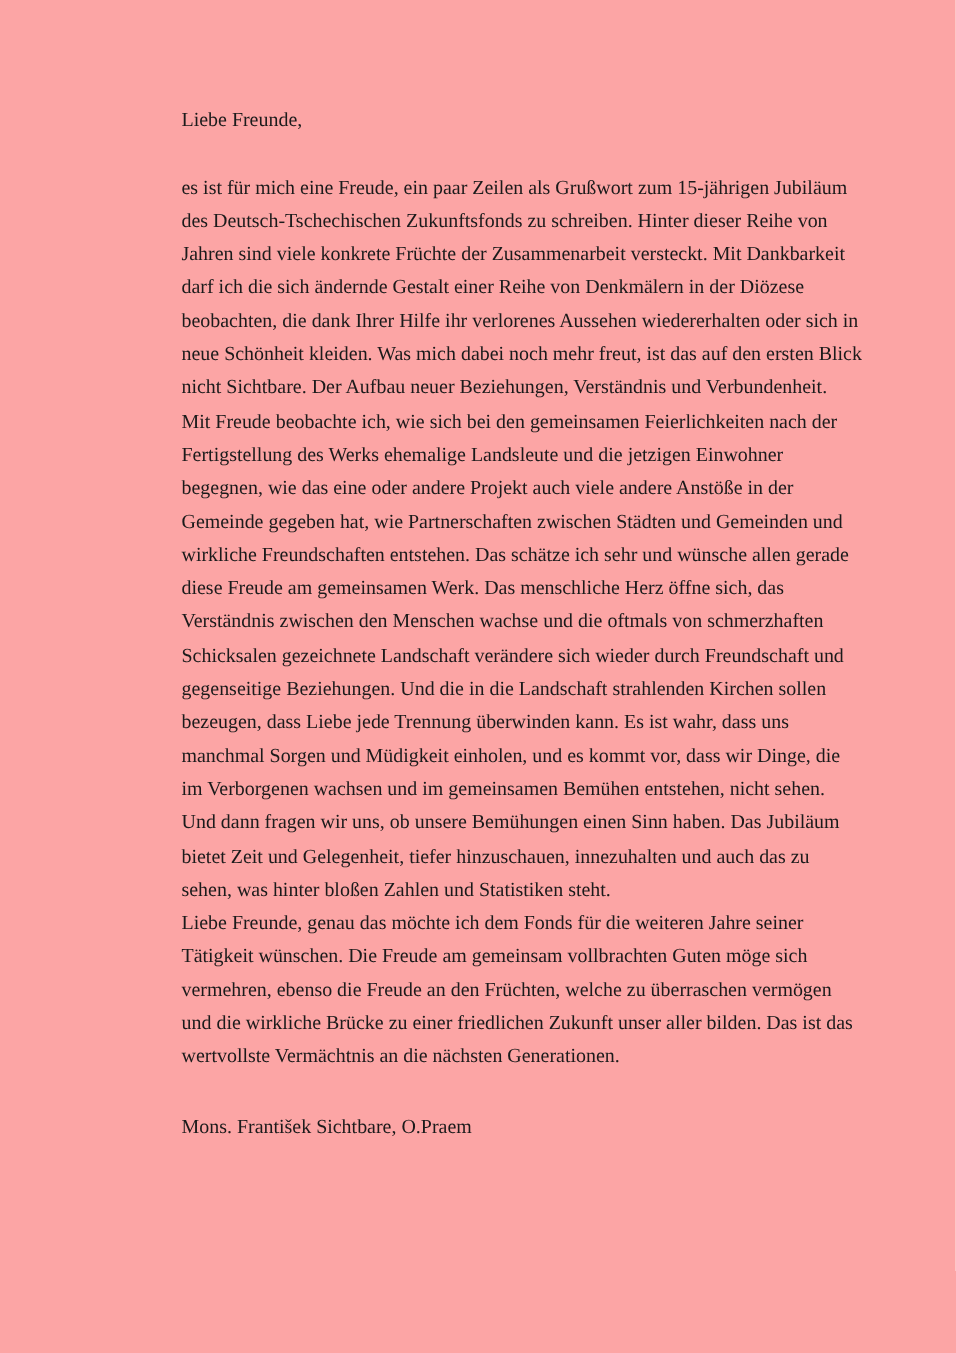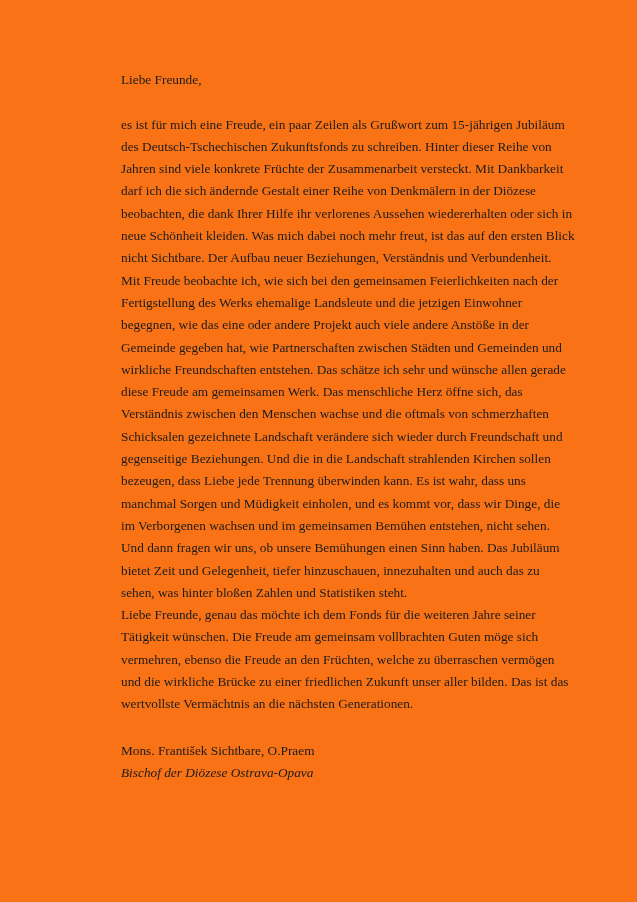--- a/index.html
+++ b/index.html
@@ -13,21 +13,21 @@
     background: #ffffff;
     overflow: hidden;
     position: relative;
   }
   .page {
     position: absolute;
     left: 0;
     top: 0;
     width: 637px;
     height: 902px;
-    background: #f97316;
+    background: #fca5a5;
   }
   .letter {
     position: absolute;
     left: 121px;
     top: 69px;
     width: 480px;
     font-family: "Liberation Serif", "DejaVu Serif", serif;
     font-size: 13.3px;
     line-height: 22.3px;
     color: #1b1b1b;
@@ -83,15 +83,14 @@
 im Verborgenen wachsen und im gemeinsamen Bemühen entstehen, nicht sehen.
 Und dann fragen wir uns, ob unsere Bemühungen einen Sinn haben. Das Jubiläum
 bietet Zeit und Gelegenheit, tiefer hinzuschauen, innezuhalten und auch das zu
 sehen, was hinter bloßen Zahlen und Statistiken steht.</div>
     <div class="para para-2">Liebe Freunde, genau das möchte ich dem Fonds für die weiteren Jahre seiner
 Tätigkeit wünschen. Die Freude am gemeinsam vollbrachten Guten möge sich
 vermehren, ebenso die Freude an den Früchten, welche zu überraschen vermögen
 und die wirkliche Brücke zu einer friedlichen Zukunft unser aller bilden. Das ist das
 wertvollste Vermächtnis an die nächsten Generationen.</div>
     <div class="sig-name">Mons. František Sichtbare, O.Praem</div>
-    <div class="sig-title">Bischof der Diözese Ostrava-Opava</div>
   </div>
 </div>
 
 </body></html>

